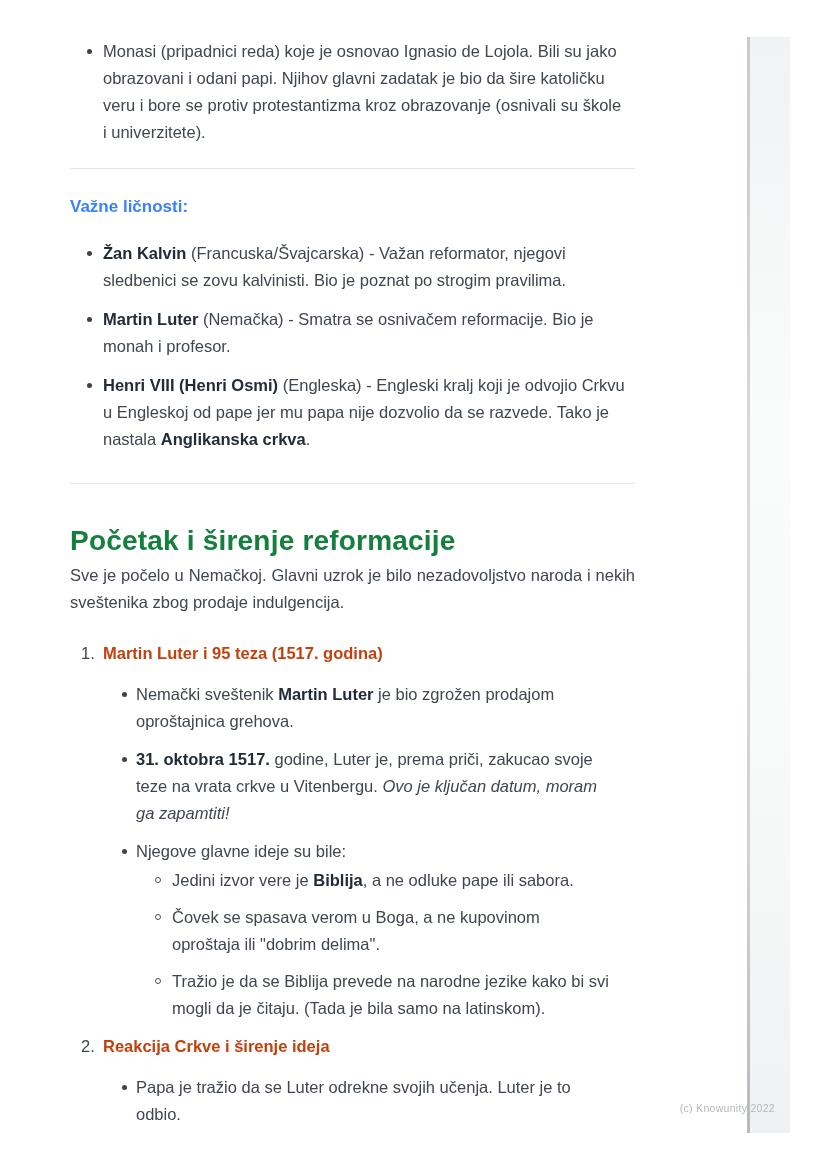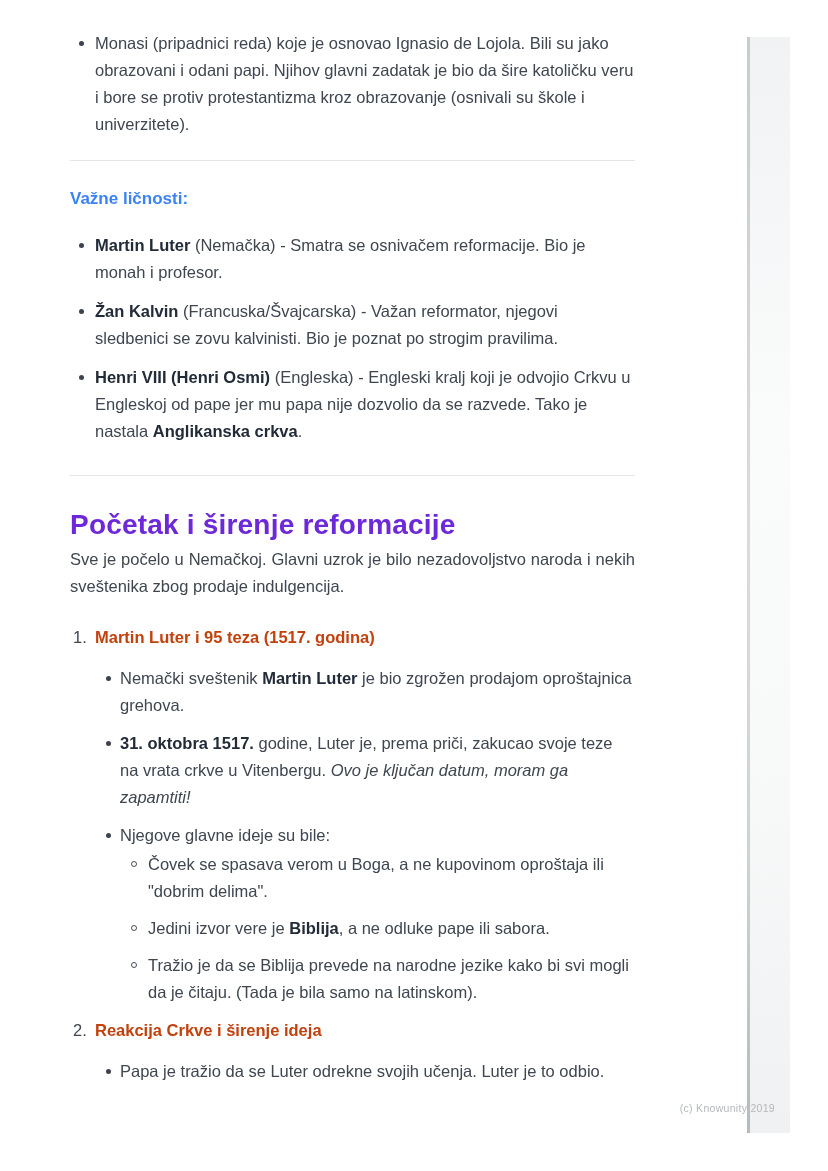--- a/index.html
+++ b/index.html
@@ -9,37 +9,37 @@
     font-family:"Liberation Sans","DejaVu Sans",sans-serif;
     color:#3f4650;
     -webkit-font-smoothing:antialiased;
   }
   .content{
     position:absolute;left:70px;top:30px;width:565px;
     font-size:16.5px;line-height:27px;
   }
   .b{font-weight:700;color:#222b38;}
   .i{font-style:italic;}
-  ul,ol{list-style:none;margin:0;padding:0;}
+  ul,ol{list-style:none;margin:8px;padding:0;}
   
   .blist>li{position:relative;padding-left:25px;margin-bottom:12px;}
   .blist>li::before{
     content:"";position:absolute;left:9px;top:11px;
     width:5px;height:5px;border-radius:50%;background:#3c434c;
   }
   .blist>li:last-child{margin-bottom:0;}
   hr.rule{border:none;border-top:1px solid #e5e6e8;height:0;margin:22px 0 0 0;}
   hr.rule2{margin-top:30px;}
   h3.subhead{
     margin:26px 0 21px 0;font-size:17px;line-height:24px;
     font-weight:700;color:#3b82f6;
   }
   h2.bighead{
-    margin:32px 0 0 0;font-size:28px;line-height:34px;
-    font-weight:700;color:#6d28d9;letter-spacing:.2px;
+    margin:40px 0 0 0;font-size:28px;line-height:34px;
+    font-weight:700;color:#15803d;letter-spacing:.2px;
   }
   p.intro{margin:4px 0 0 0;text-align:justify;}
   
   .numlist{margin-top:24px;}
   .numlist>li{margin-bottom:8px;}
   .numrow{position:relative;padding-left:25px;margin-bottom:14px;}
   .numrow .num{position:absolute;left:3px;top:0;color:#3f4650;font-weight:400;}
   .numrow .numtitle{font-weight:700;color:#c2410c;}
   
   .lvl2>li{position:relative;padding-left:50px;margin-bottom:11px;}
@@ -81,22 +81,22 @@
 
     <ul class="blist">
       <li><span>Monasi (pripadnici reda) koje je osnovao Ignasio de Lojola. Bili su jako obrazovani i odani papi. Njihov glavni zadatak je bio da šire katoličku veru i bore se protiv protestantizma kroz obrazovanje (osnivali su škole i univerzitete).</span></li>
     </ul>
 
     <hr class="rule">
 
     <h3 class="subhead">Važne ličnosti:</h3>
 
     <ul class="blist">
+      <li><span class="b">Žan Kalvin</span><span> (Francuska/Švajcarska) - Važan reformator, njegovi sledbenici se zovu kalvinisti. Bio je poznat po strogim pravilima.</span></li>
       <li><span class="b">Martin Luter</span><span> (Nemačka) - Smatra se osnivačem reformacije. Bio je monah i profesor.</span></li>
-      <li><span class="b">Žan Kalvin</span><span> (Francuska/Švajcarska) - Važan reformator, njegovi sledbenici se zovu kalvinisti. Bio je poznat po strogim pravilima.</span></li>
       <li><span class="b">Henri VIII (Henri Osmi)</span><span> (Engleska) - Engleski kralj koji je odvojio Crkvu u Engleskoj od pape jer mu papa nije dozvolio da se razvede. Tako je nastala </span><span class="b">Anglikanska crkva</span><span>.</span></li>
     </ul>
 
     <hr class="rule rule2">
 
     <h2 class="bighead">Početak i širenje reformacije</h2>
 
     <p class="intro">Sve je počelo u Nemačkoj. Glavni uzrok je bilo nezadovoljstvo naroda i nekih sveštenika zbog prodaje indulgencija.</p>
 
     <ol class="numlist">
@@ -105,22 +105,22 @@
         <div class="numrow">
           <span class="num">1.</span>
           <span class="numtitle">Martin Luter i 95 teza (1517. godina)</span>
         </div>
         <ul class="lvl2">
           <li><span>Nemački sveštenik </span><span class="b">Martin Luter</span><span> je bio zgrožen prodajom oproštajnica grehova.</span></li>
           <li><span class="b">31. oktobra 1517.</span><span> godine, Luter je, prema priči, zakucao svoje teze na vrata crkve u Vitenbergu. </span><span class="i">Ovo je ključan datum, moram ga zapamtiti!</span></li>
           <li>
             <span><span>Njegove glavne ideje su bile:</span></span>
             <ul class="clist">
+              <li><span>Jedini izvor vere je </span><span class="b">Biblija</span><span>, a ne odluke pape ili sabora.</span></li>
               <li><span>Čovek se spasava verom u Boga, a ne kupovinom oproštaja ili "dobrim delima".</span></li>
-              <li><span>Jedini izvor vere je </span><span class="b">Biblija</span><span>, a ne odluke pape ili sabora.</span></li>
               <li><span>Tražio je da se Biblija prevede na narodne jezike kako bi svi mogli da je čitaju. (Tada je bila samo na latinskom).</span></li>
             </ul>
           </li>
         </ul>
       </li>
 
       <li>
         <div class="numrow">
           <span class="num">2.</span>
           <span class="numtitle">Reakcija Crkve i širenje ideja</span>
@@ -128,18 +128,18 @@
         <ul class="lvl2">
           <li><span>Papa je tražio da se Luter odrekne svojih učenja. Luter je to odbio.</span></li>
 
         </ul>
       </li>
 
     </ol>
 
   </main>
 
-  <div class="watermark">(c) Knowunity 2019</div>
+  <div class="watermark">(c) Knowunity 2022</div>
 
   <div class="edge-panel"></div>
   <div class="edge-line"></div>
 
 </div>
 
 </body></html>

